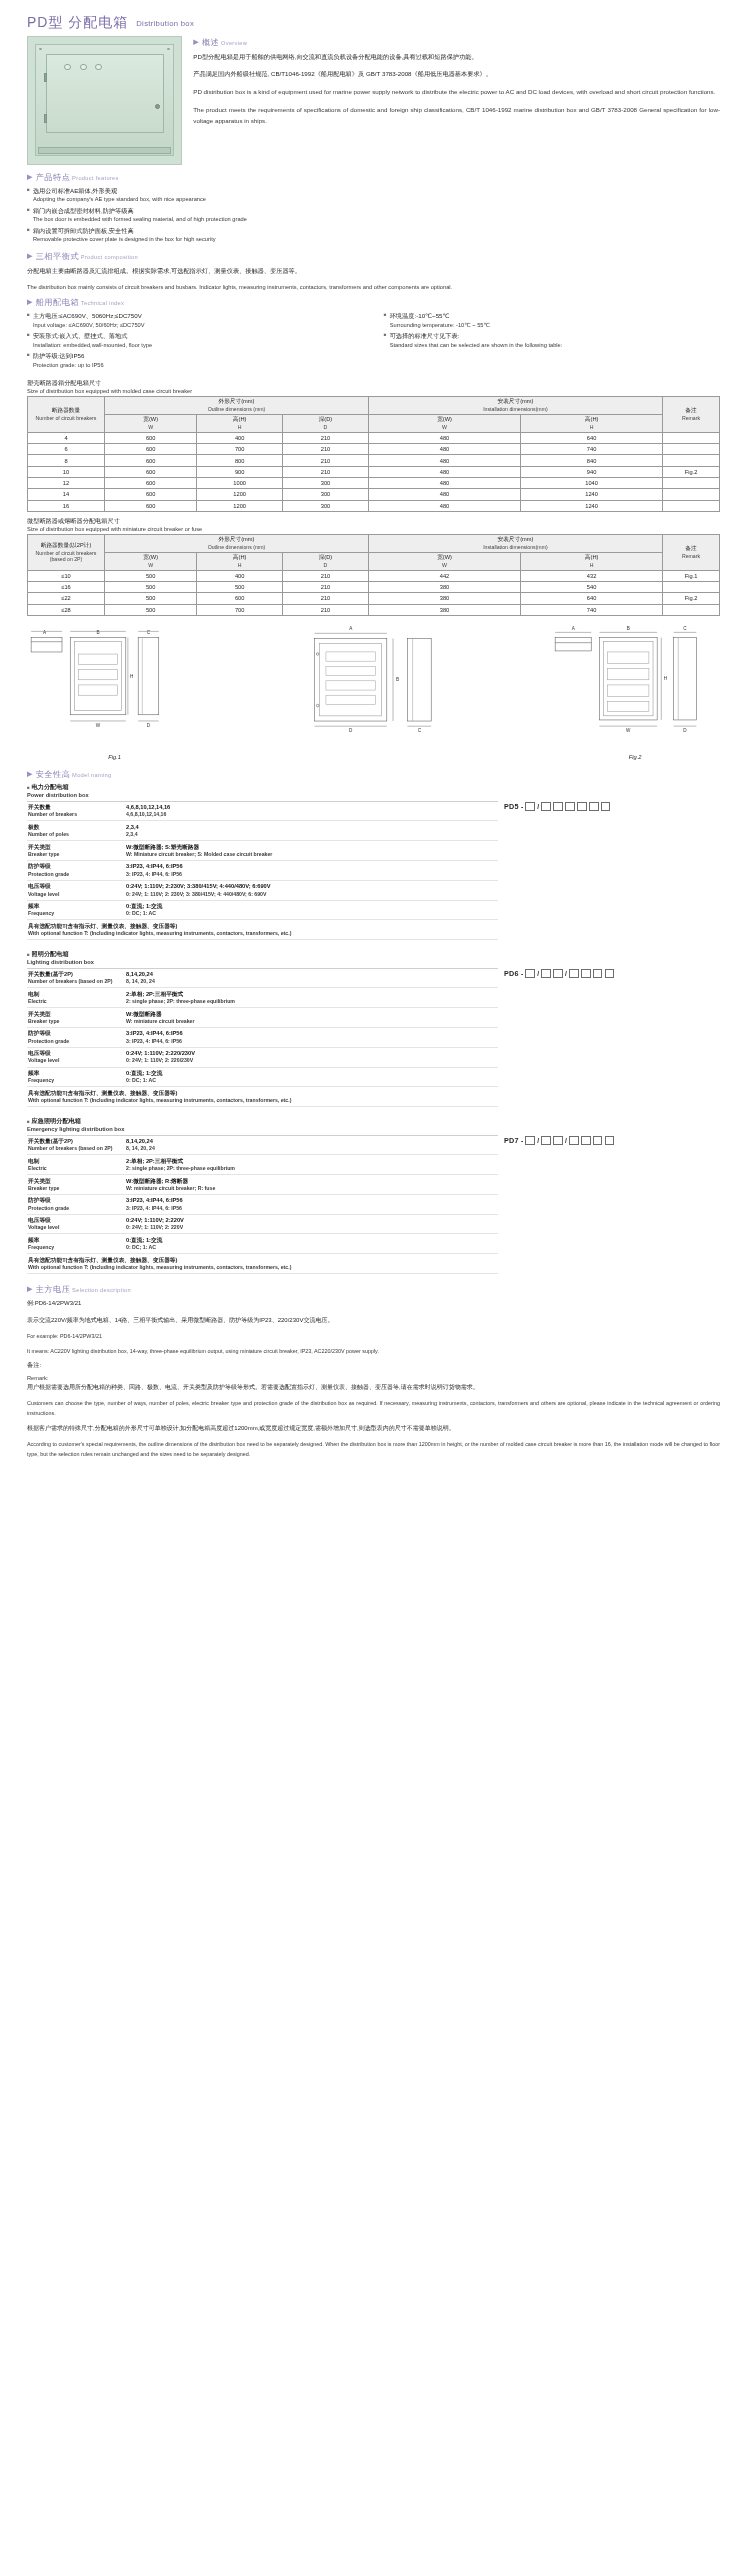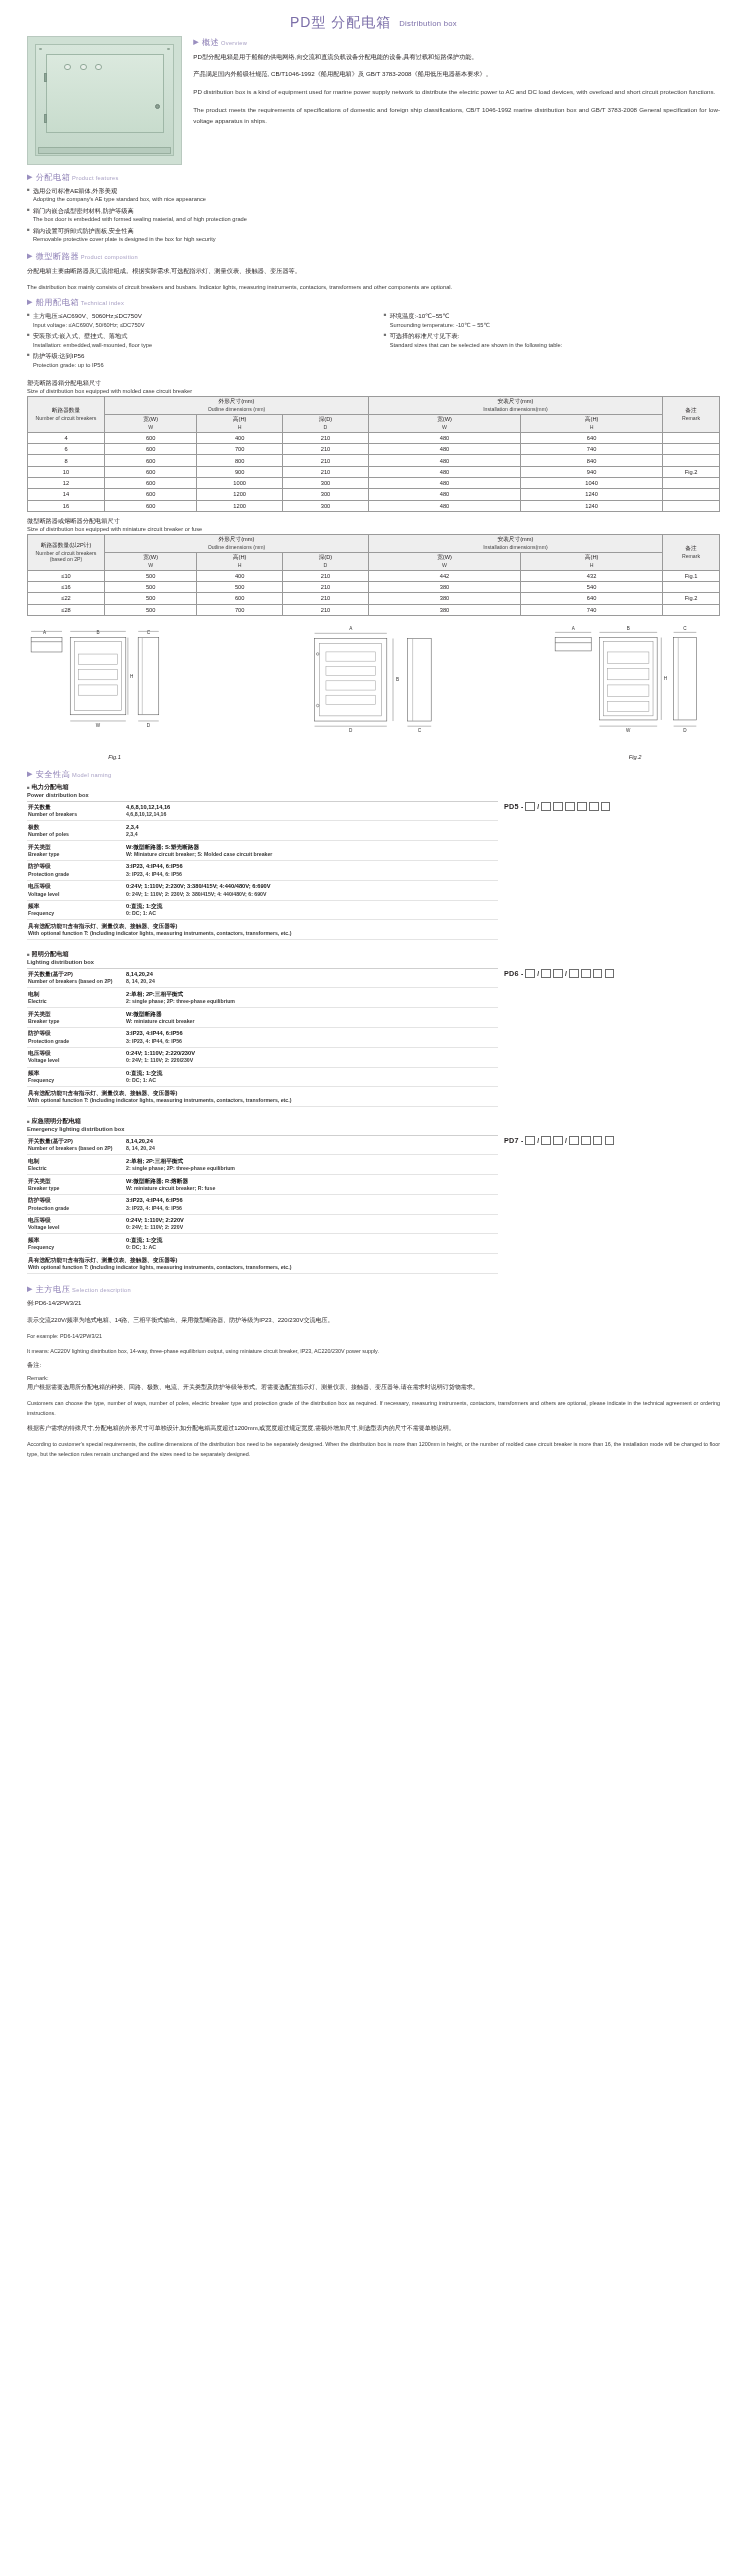--- a/index.html
+++ b/index.html
@@ -7,21 +7,21 @@
   body {
     width:747px;
     background:#ffffff;
     font-family:"Liberation Sans","DejaVu Sans",sans-serif;
     color:#231f20;
     font-size:6.2px;
   }
   .page { width:747px; padding:9.3px 27px 20.6px 27px; position:relative; }
 
   
-  .doc-title { text-align:center; margin:5.2px 0 3.1px 0; }
+  .doc-title { text-align:left; margin:5.2px 0 3.1px 0; }
   .doc-title .cn {
     font-size:14px; color:#7b6ea8; letter-spacing:1px; font-weight:normal;
     display:inline-block; vertical-align:middle;
   }
   .doc-title .en {
     font-size:7.7px; color:#7b6ea8; letter-spacing:0.3px; margin-left:6.2px;
     display:inline-block; vertical-align:middle;
   }
 
   
@@ -167,21 +167,21 @@
       <p>PD型分配电箱是用于船舶的供电网络,向交流和直流负载设备分配电能的设备,具有过载和短路保护功能。</p>
       <p>产品满足国内外船级社规范, CB/T1046-1992《船用配电箱》及 GB/T 3783-2008《船用低压电器基本要求》。</p>
       <p class="en">PD  distribution box is a kind of equipment used for marine power supply network to distribute the electric power to AC and DC load devices, with overload and short circuit protection functions.</p>
       <p class="en">The product meets the requirements of specifications of domestic and foreign ship classifications, CB/T 1046-1992 marine distribution box and GB/T 3783-2008 General specification for low-voltage apparatus in ships.</p>
     </div>
   </div>
 
   <div class="sec-head" style="margin-top:7.2px">
     <span class="arrow">▶</span>
     <span class="txt">
-      <span class="cn">分配电箱</span>
+      <span class="cn">产品特点</span>
       <span class="en">Product features</span>
     </span>
   </div>
   <div class="bullets">
     <div class="bullet">
       <span class="sq">■</span>
       <span class="lines">
         <span class="cn">选用公司标准AE箱体,外形美观</span>
         <span class="en">Adopting the company's AE type standard box, with nice appearance</span>
       </span>
@@ -198,21 +198,21 @@
       <span class="lines">
         <span class="cn">箱内设置可拆卸式防护面板,安全性高</span>
         <span class="en">Removable protective cover plate is designed in the box for high security</span>
       </span>
     </div>
   </div>
 
   <div class="sec-head">
     <span class="arrow">▶</span>
     <span class="txt">
-      <span class="cn">微型断路器</span>
+      <span class="cn">三相平衡式</span>
       <span class="en">Product   composition</span>
     </span>
   </div>
   <p class="para">分配电箱主要由断路器及汇流排组成。根据实际需求,可选配指示灯、测量仪表、接触器、变压器等。</p>
   <p class="para en">The distribution box mainly consists of circuit breakers and busbars. Indicator lights, measuring instruments, contactors, transformers and other components are optional.</p>
 
   <div class="sec-head">
     <span class="arrow">▶</span>
     <span class="txt">
       <span class="cn">船用配电箱</span>

